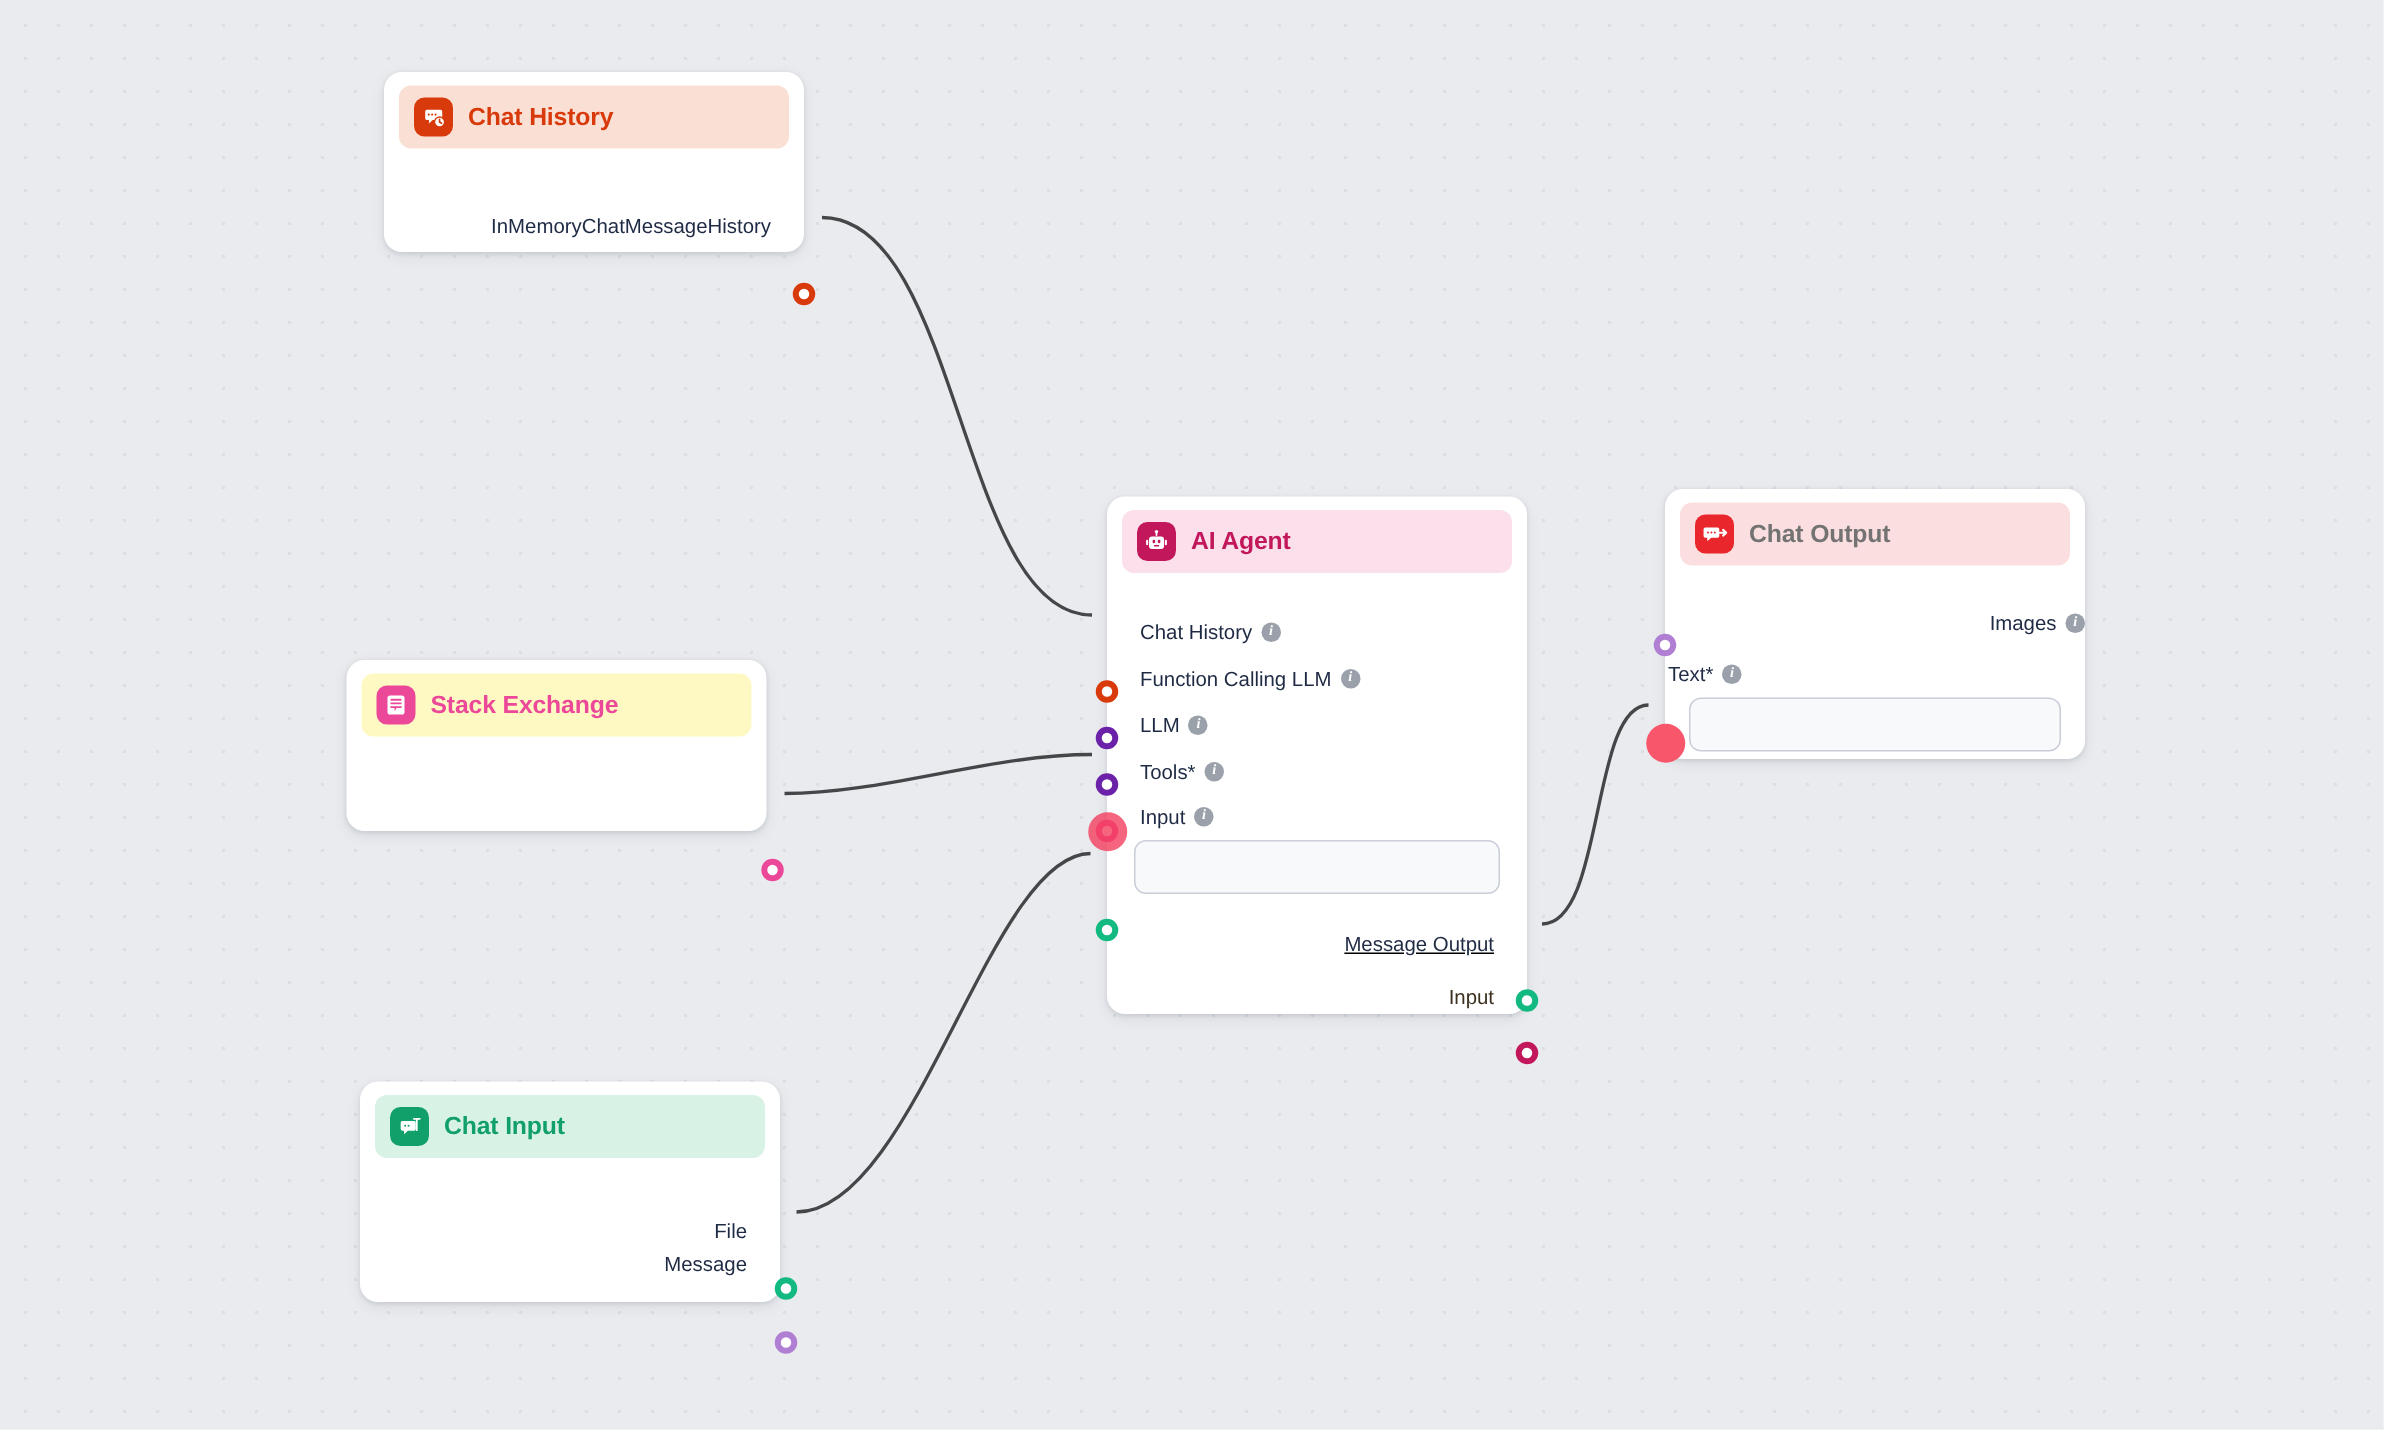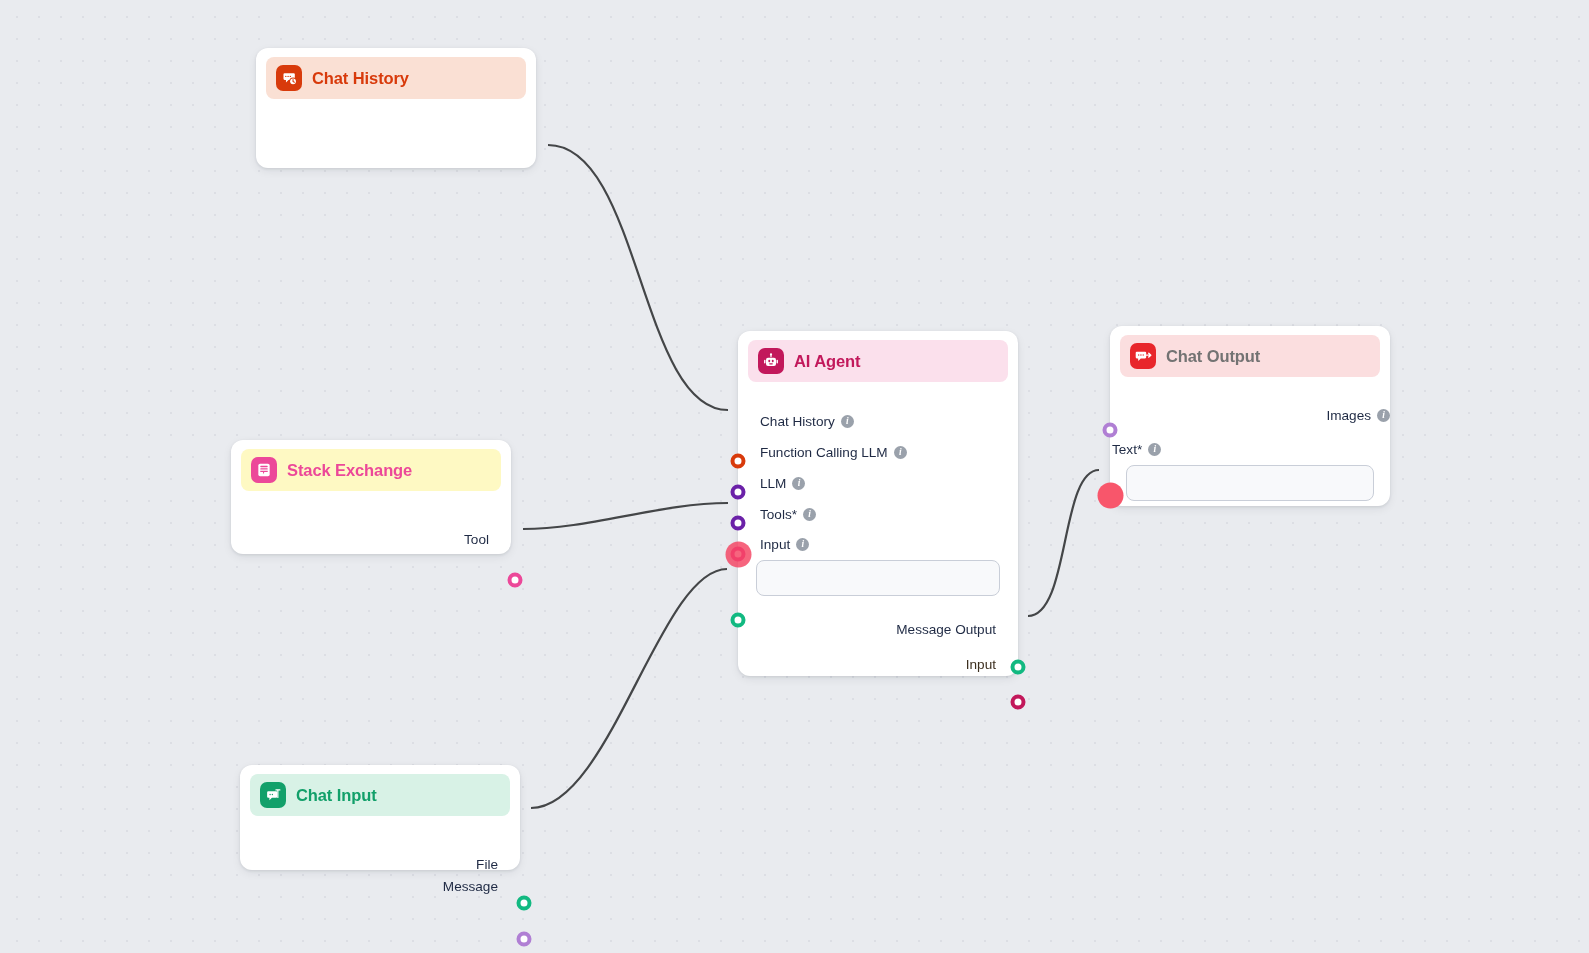--- a/index.html
+++ b/index.html
@@ -143,43 +143,46 @@
           <circle cx="6.8" cy="9" r="1" fill="#d83a0b"></circle>
           <circle cx="10" cy="9" r="1" fill="#d83a0b"></circle>
           <circle cx="13.2" cy="9" r="1" fill="#d83a0b"></circle>
           <circle cx="17" cy="16" r="5.3" fill="#d83a0b"></circle>
           <circle cx="17" cy="16" r="4.1" fill="#ffffff"></circle>
           <path d="M17 13.4V16l1.9 1.2" stroke="#d83a0b" stroke-width="1.5" stroke-linecap="round" fill="none"></path>
         </svg>
       </span>
       <span class="node-title" style="color:#d83a0b;">Chat History</span>
     </div>
+    <div class="node-body" style="padding-top:40px;">
+      <div class="row row-right">
+        <span class="port-label">InMemoryChatMessageHistory</span>
+      </div>
+      <div class="handle" style="left:280px; top:97px; border-color:#d83a0b;"></div>
+    </div>
   </div>
 
   <div class="node" style="left:231px; top:440px; width:280px; height:114px;">
     <div class="node-header" style="background:#fef9c3;">
       <span class="node-icon" style="background:#ec4899;">
         <svg width="16" height="16" viewBox="0 0 24 24" fill="none">
           <rect x="3.5" y="2.5" width="17" height="19" rx="2.6" fill="#ffffff"></rect>
           <rect x="6.4" y="5.8" width="11.2" height="1.9" rx="0.9" fill="#ec4899"></rect>
           <rect x="6.4" y="9.4" width="11.2" height="1.9" rx="0.9" fill="#ec4899"></rect>
           <path d="M6.4 13.2h11.2v1.9H12.6l-2.1 3.1v-3.1H6.4z" fill="#ec4899"></path>
         </svg>
       </span>
       <span class="node-title" style="color:#ec4899;">Stack Exchange</span>
     </div>
     <div class="node-body" style="padding-top:37px;">
-      <div class="row row-right">
-        <span class="port-label">Tool</span>
-      </div>
       <div class="handle" style="left:284px; top:89px; border-color:#ec4899;"></div>
     </div>
   </div>
 
-  <div class="node" style="left:240px; top:721px; width:280px; height:105px;margin-top:44px;">
+  <div class="node" style="left:240px; top:721px; width:280px; height:147px;">
     <div class="node-header" style="background:#d8f2e6;">
       <span class="node-icon" style="background:#12a06a;">
         <svg width="17" height="17" viewBox="0 0 24 24" fill="none">
           <path d="M3 6h11a1.6 1.6 0 0 1 1.6 1.6v6.1A1.6 1.6 0 0 1 14 15.3H8.2L4.6 18.6V15.3H3a1.6 1.6 0 0 1-1.6-1.6V7.6A1.6 1.6 0 0 1 3 6z" fill="#ffffff" transform="translate(1.6,0)"></path>
           <circle cx="7.2" cy="10.6" r="0.95" fill="#12a06a"></circle>
           <circle cx="10.4" cy="10.6" r="0.95" fill="#12a06a"></circle>
           <rect x="17.3" y="4" width="1.7" height="11.6" rx="0.8" fill="#ffffff"></rect>
           <rect x="14.6" y="3.2" width="7.2" height="1.7" rx="0.8" fill="#ffffff"></rect>
         </svg>
       </span>
@@ -234,21 +237,21 @@
         <span class="port-label">Tools*</span>
         <span class="info-ico">i</span>
       </div>
 
       <div class="field-label" style="padding-left:22px; margin-top:7px;">
         <span>Input</span>
         <span class="info-ico">i</span>
       </div>
       <div class="textbox" style="margin:8px 18px 0 18px;"></div>
 
-      <div class="row row-right" style="margin-top:22px;">
+      <div class="row row-right" style="margin-top:22px;text-decoration:underline;">
         <span class="port-label">Message Output</span>
       </div>
       <div class="row row-right" style="margin-top:13px;">
         <span class="port-label amber">Input</span>
       </div>
 
       <div class="handle" style="left:0px; top:79px; border-color:#d83a0b;"></div>
       <div class="handle" style="left:0px; top:110px; border-color:#6b21a8;"></div>
       <div class="handle" style="left:0px; top:141px; border-color:#6b21a8;"></div>
       <div class="handle halo" style="left:0px; top:172px; border-color:#ec4899;"></div>

